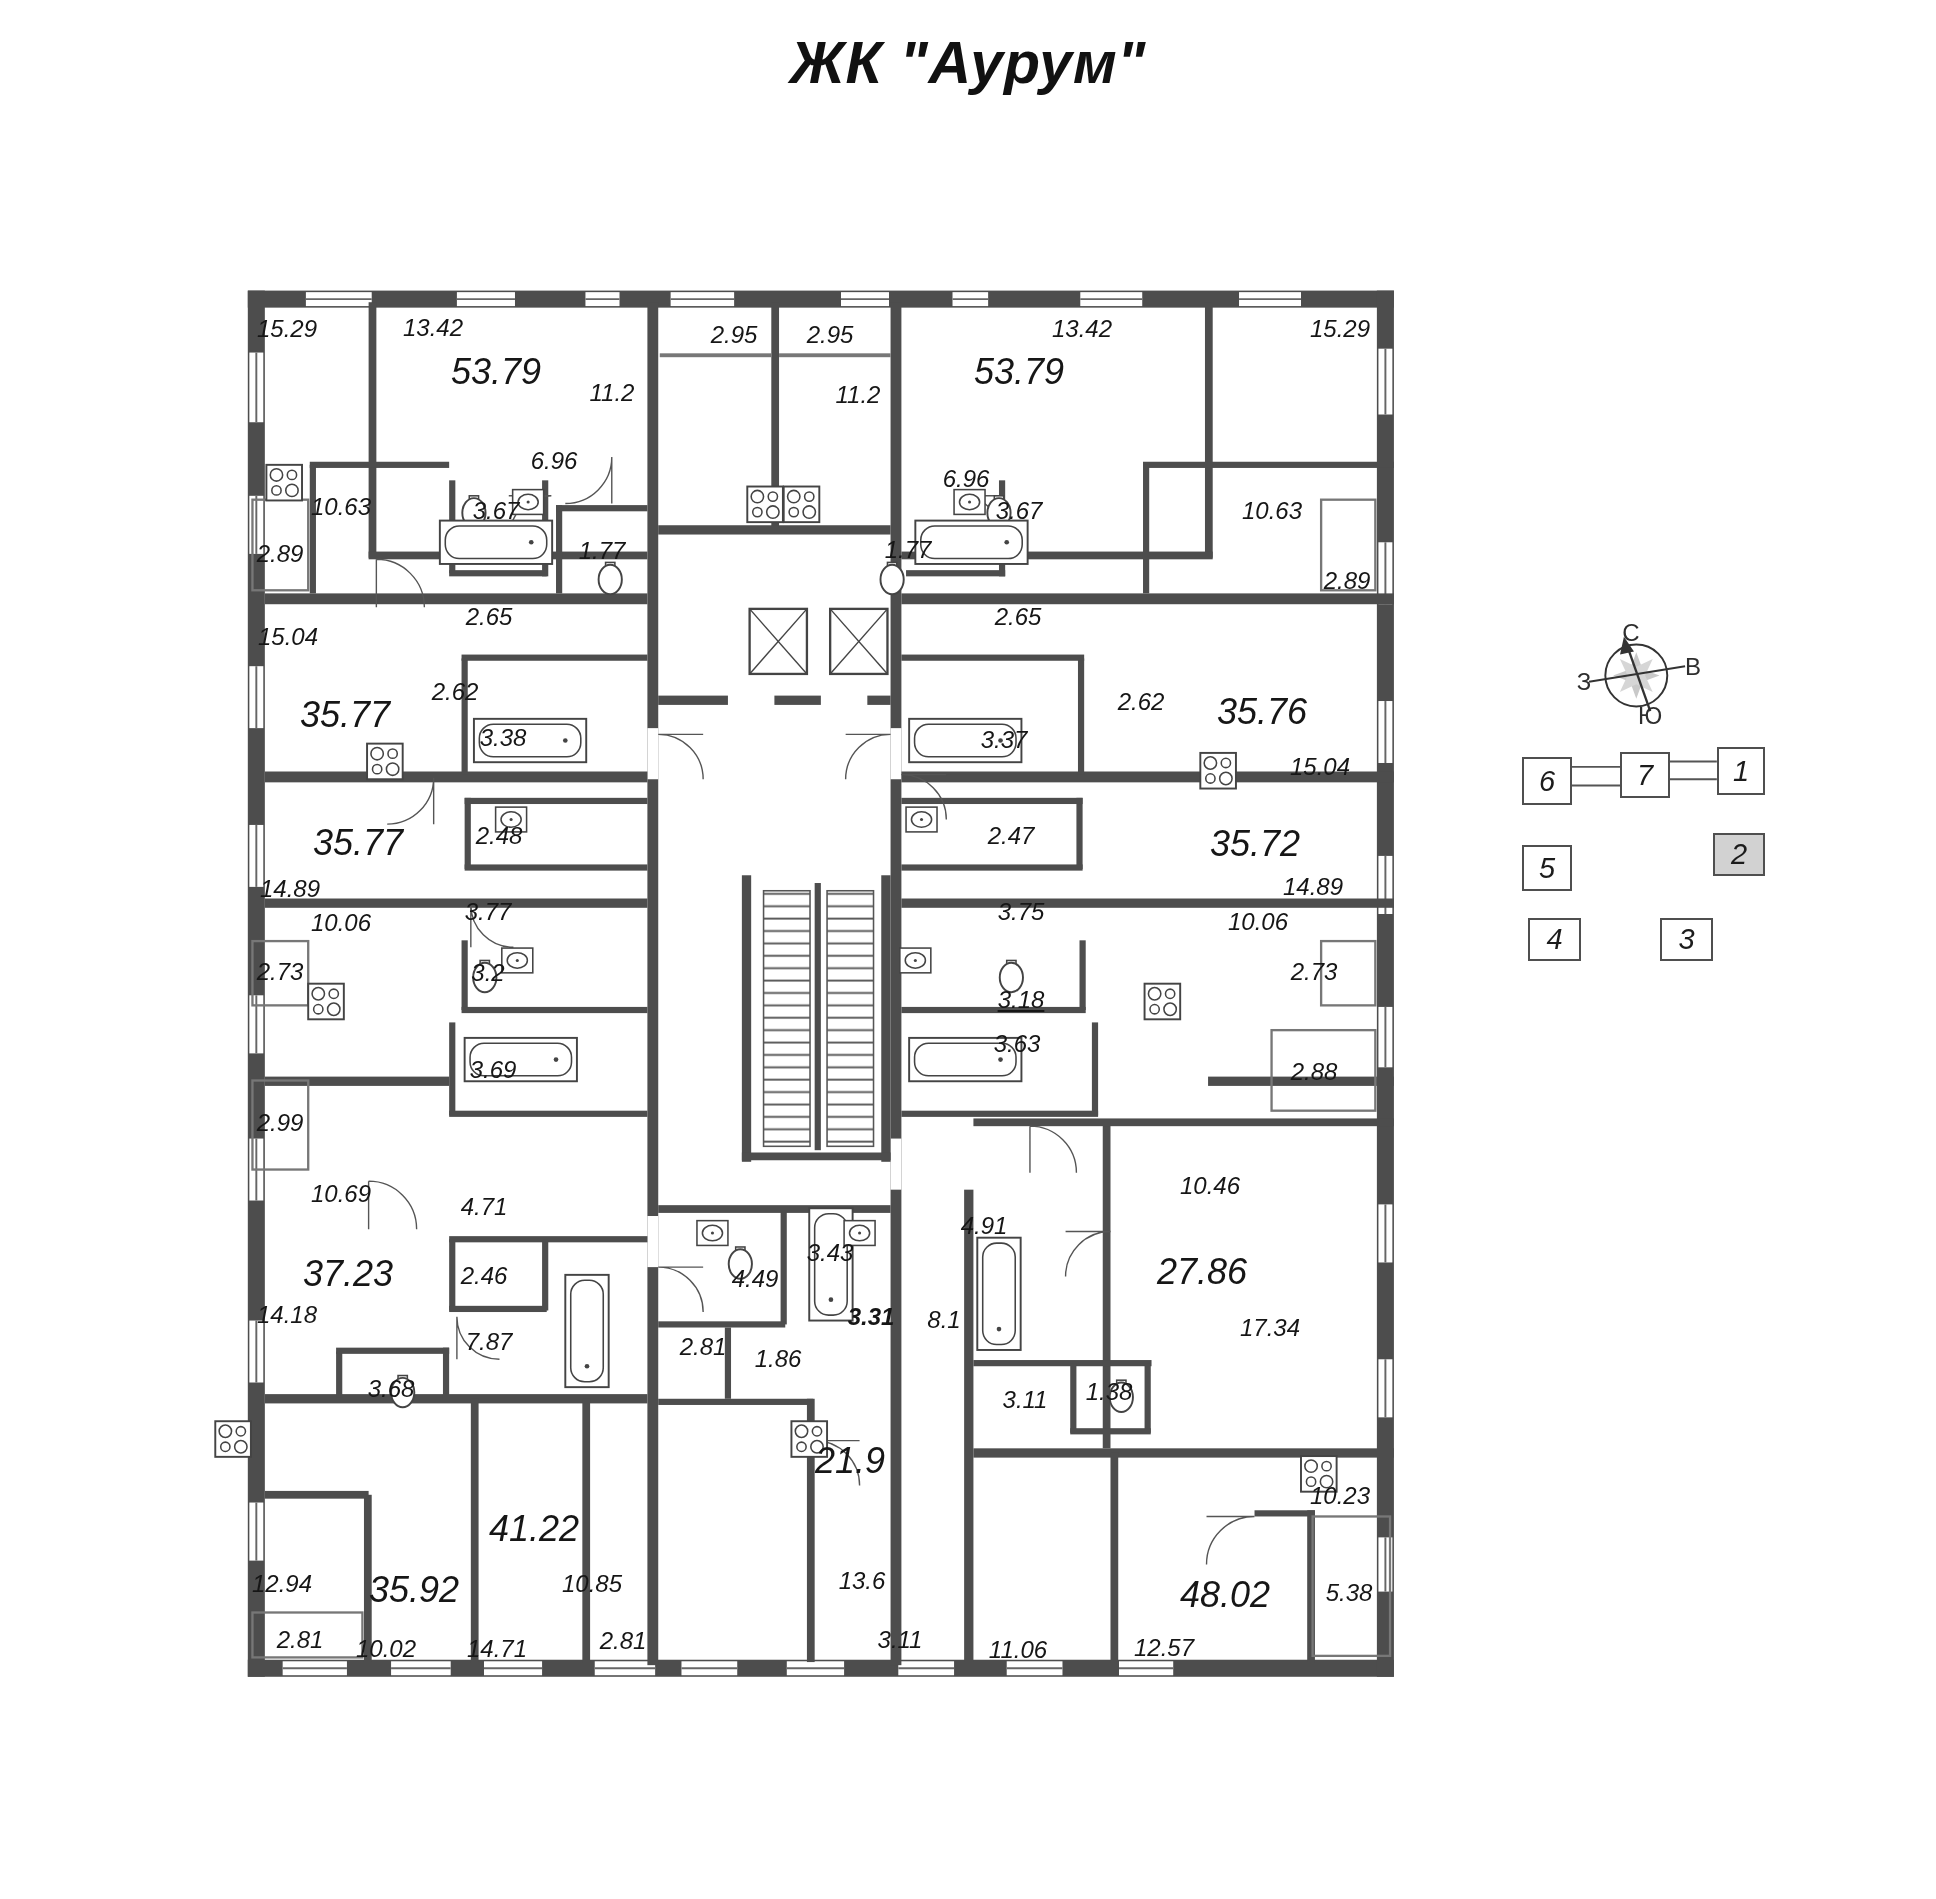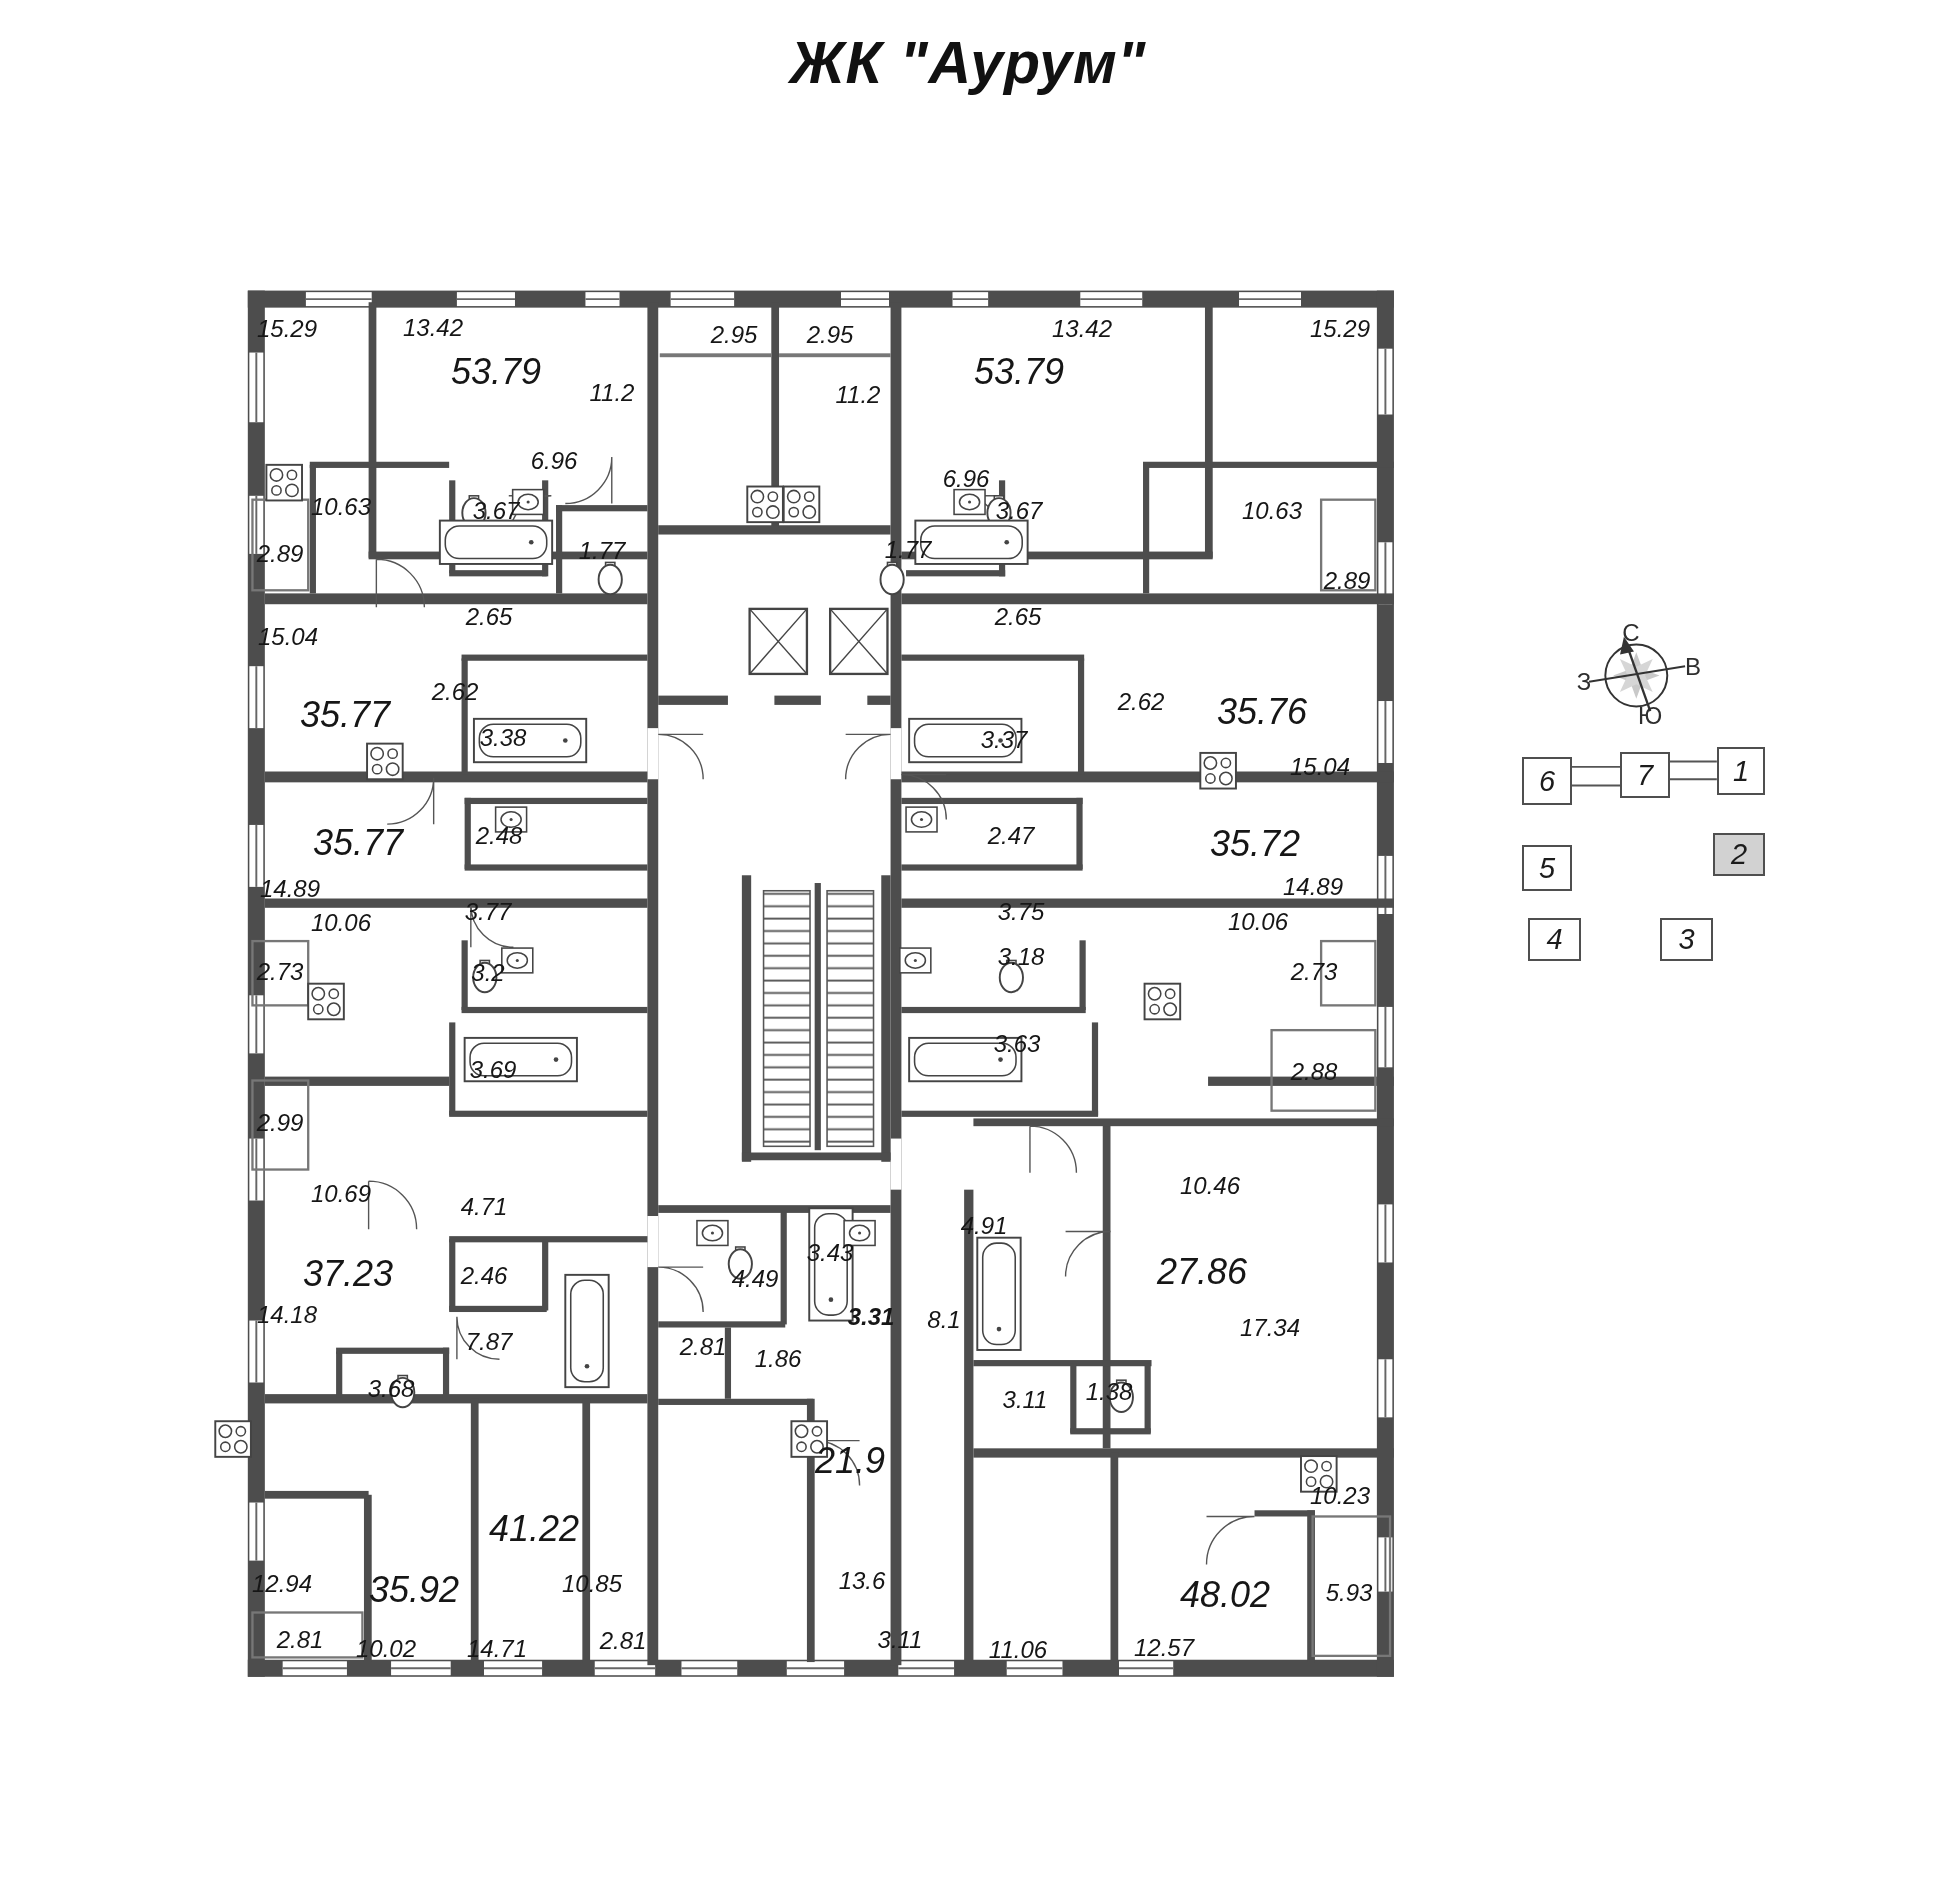--- a/index.html
+++ b/index.html
@@ -418,34 +418,34 @@
       <span class="lbl small" style="left: 1018px; top: 617px;">2.65</span>
       <span class="lbl small" style="left: 1141px; top: 702px;">2.62</span>
       <span class="lbl small" style="left: 1004px; top: 740px;">3.37</span>
       <span class="lbl big" style="left: 1262px; top: 712px;">35.76</span>
       <span class="lbl small" style="left: 1320px; top: 767px;">15.04</span>
       <span class="lbl small" style="left: 1011px; top: 836px;">2.47</span>
       <span class="lbl big" style="left: 1255px; top: 844px;">35.72</span>
       <span class="lbl small" style="left: 1313px; top: 887px;">14.89</span>
       <span class="lbl small" style="left: 1021px; top: 912px;">3.75</span>
       <span class="lbl small" style="left: 1258px; top: 922px;">10.06</span>
-      <span class="lbl small" style="left: 1021px; top: 957px;">3.18</span>
+      <span class="lbl small" style="left: 1021px; top: 1000px; text-decoration: underline;">3.18</span>
       <span class="lbl small" style="left: 1314px; top: 972px;">2.73</span>
       <span class="lbl small" style="left: 1017px; top: 1044px;">3.63</span>
       <span class="lbl small" style="left: 1314px; top: 1072px;">2.88</span>
       <span class="lbl small" style="left: 1210px; top: 1186px;">10.46</span>
       <span class="lbl small" style="left: 984px; top: 1226px;">4.91</span>
       <span class="lbl big" style="left: 1202px; top: 1272px;">27.86</span>
       <span class="lbl small" style="left: 944px; top: 1320px; text-align: center;">8.1</span>
       <span class="lbl small" style="left: 1270px; top: 1328px;">17.34</span>
       <span class="lbl small" style="left: 1025px; top: 1400px;">3.11</span>
       <span class="lbl small" style="left: 1109px; top: 1392px;">1.38</span>
       <span class="lbl small" style="left: 1340px; top: 1496px;">10.23</span>
       <span class="lbl big" style="left: 1225px; top: 1595px;">48.02</span>
-      <span class="lbl small" style="left: 1349px; top: 1593px;">5.93</span>
+      <span class="lbl small" style="left: 1349px; top: 1593px;">5.38</span>
       <span class="lbl small" style="left: 1018px; top: 1650px;">11.06</span>
       <span class="lbl small" style="left: 1164px; top: 1648px;">12.57</span>
     </div>
 
   <div class="layer" id="compass-layer">
       <span class="compass-lbl" style="left: 1631px; top: 633px;">С</span>
       <span class="compass-lbl" style="left: 1693px; top: 667px;">В</span>
       <span class="compass-lbl" style="left: 1584px; top: 682px;">З</span>
       <span class="compass-lbl" style="left: 1650px; top: 716px;">Ю</span>
     </div>

